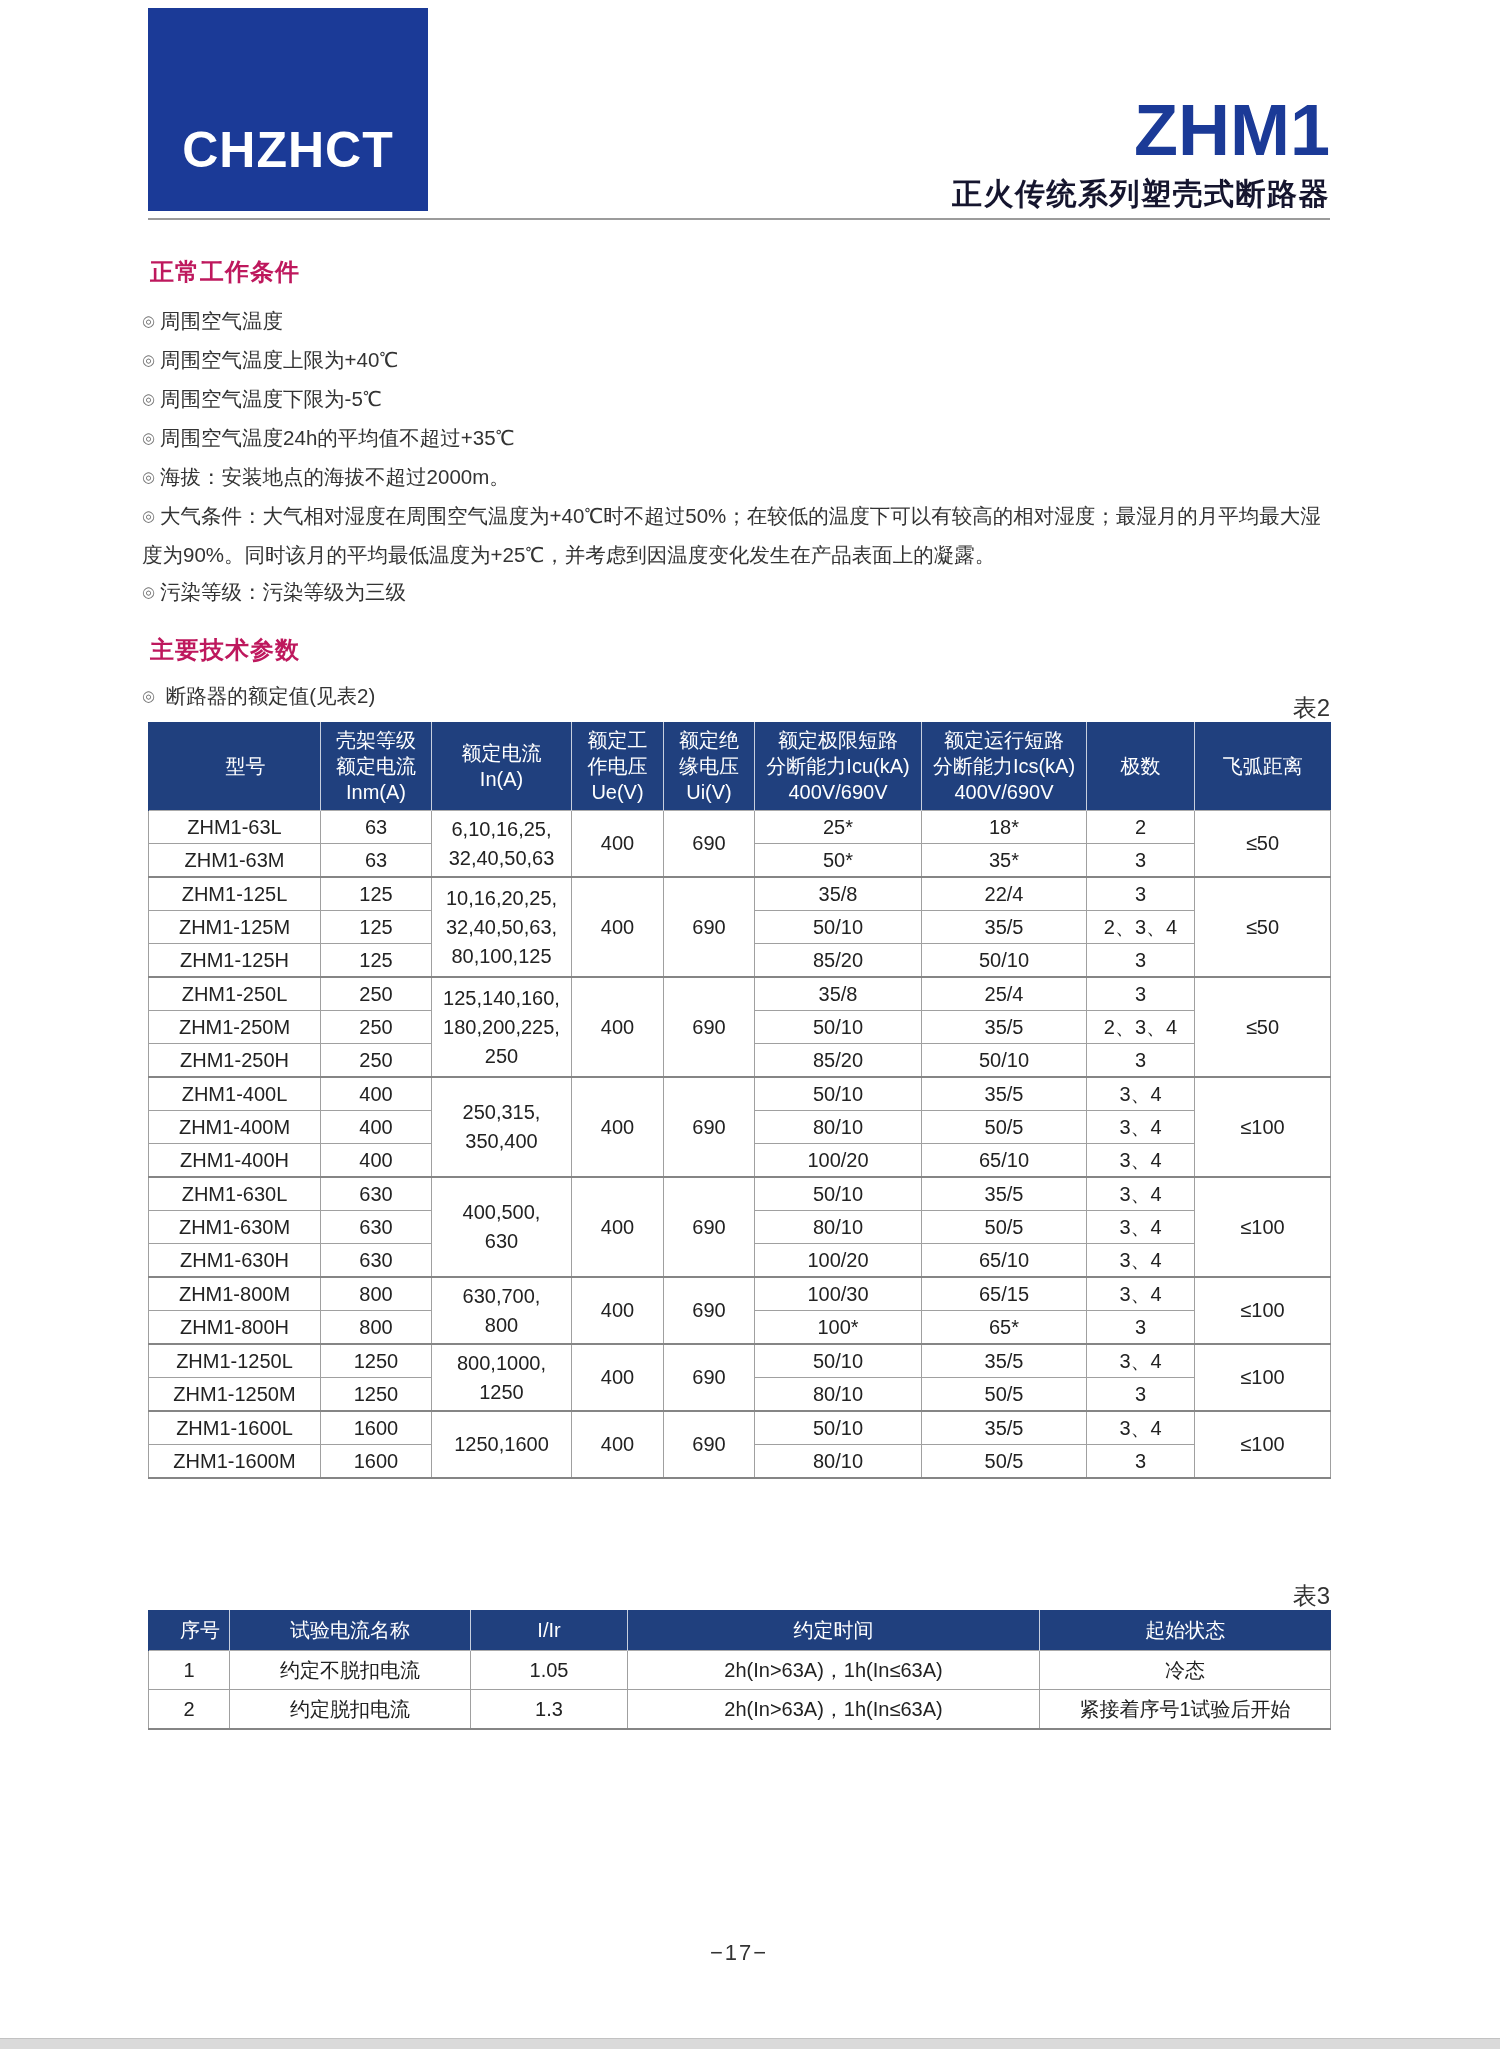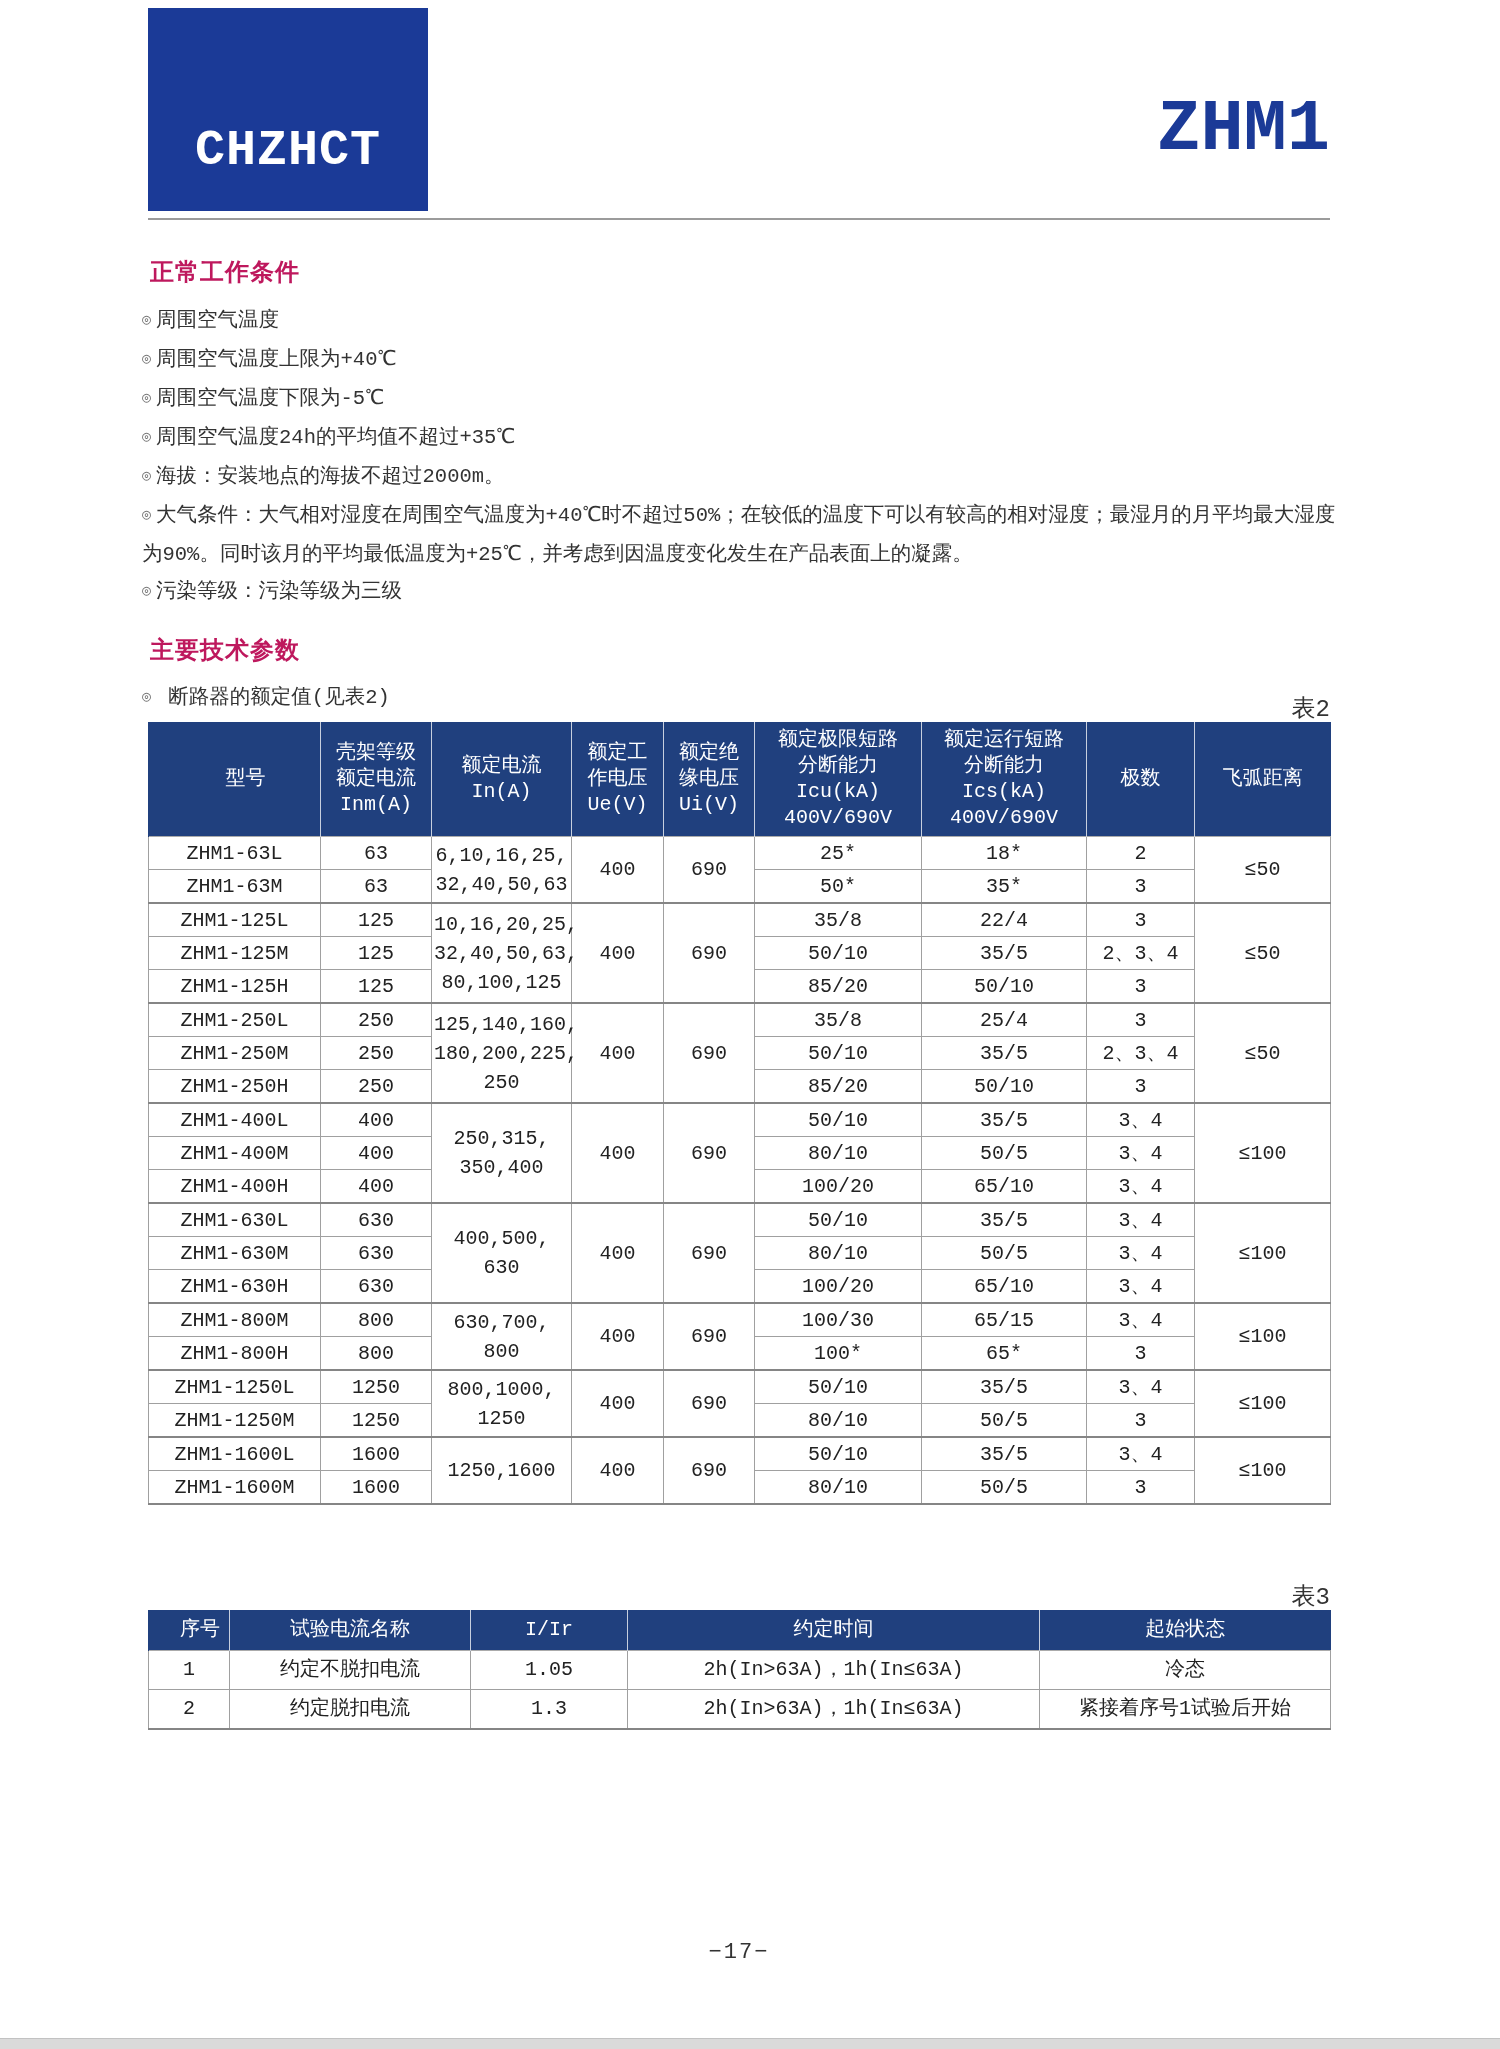--- a/index.html
+++ b/index.html
@@ -1,17 +1,17 @@
 <!DOCTYPE html>
 <html><head>
 <meta charset="utf-8">
 <style>
   html,body{margin:0;padding:0;background:#ffffff;}
   .page{position:relative;width:1500px;height:2049px;background:#ffffff;overflow:hidden;
-        font-family:Liberation Mono, monospace;color:#333;}
+        font-family:Liberation Sans, sans-serif;color:#333;}
 
   
   .logo{position:absolute;left:148px;top:8px;width:280px;height:203px;background:#1b3a97;}
   .logo-text{position:absolute;left:0;right:0;bottom:32px;text-align:center;color:#fff;
              font-size:50px;font-weight:800;letter-spacing:1px;}
   .product-title{position:absolute;top:98px;left:700px;right:170px;text-align:right;
                  font-size:72px;line-height:64px;font-weight:800;color:#1b3a97;letter-spacing:0px;}
   .product-subtitle{position:absolute;top:174px;left:700px;right:170px;text-align:right;
                     font-size:30px;font-weight:700;color:#15152e;letter-spacing:1.5px;}
   .header-rule{position:absolute;top:218px;left:148px;width:1182px;height:2px;background:#9b9b9b;}
@@ -53,20 +53,21 @@
 </style>
 </head>
 <body>
 
 <div class="page">
 
   <div class="logo">
     <div class="logo-text">CHZHCT</div>
   </div>
   <div class="product-title">ZHM1</div>
+  <div class="product-subtitle">正火传统系列塑壳式断路器</div>
   <div class="header-rule"></div>
 
   <div class="sec-title" style="top:256px;">正常工作条件</div>
   <div class="conditions" id="conditions">
       <div><span class="bullet">◎</span><span>周围空气温度</span></div>
       <div><span class="bullet">◎</span><span>周围空气温度上限为+40℃</span></div>
       <div><span class="bullet">◎</span><span>周围空气温度下限为-5℃</span></div>
       <div><span class="bullet">◎</span><span>周围空气温度24h的平均值不超过+35℃</span></div>
       <div><span class="bullet">◎</span><span>海拔：安装地点的海拔不超过2000m。</span></div>
       <div><span class="bullet">◎</span><span>大气条件：大气相对湿度在周围空气温度为+40℃时不超过50%；在较低的温度下可以有较高的相对湿度；最湿月的月平均最大湿度为90%。同时该月的平均最低温度为+25℃，并考虑到因温度变化发生在产品表面上的凝露。</span></div>

